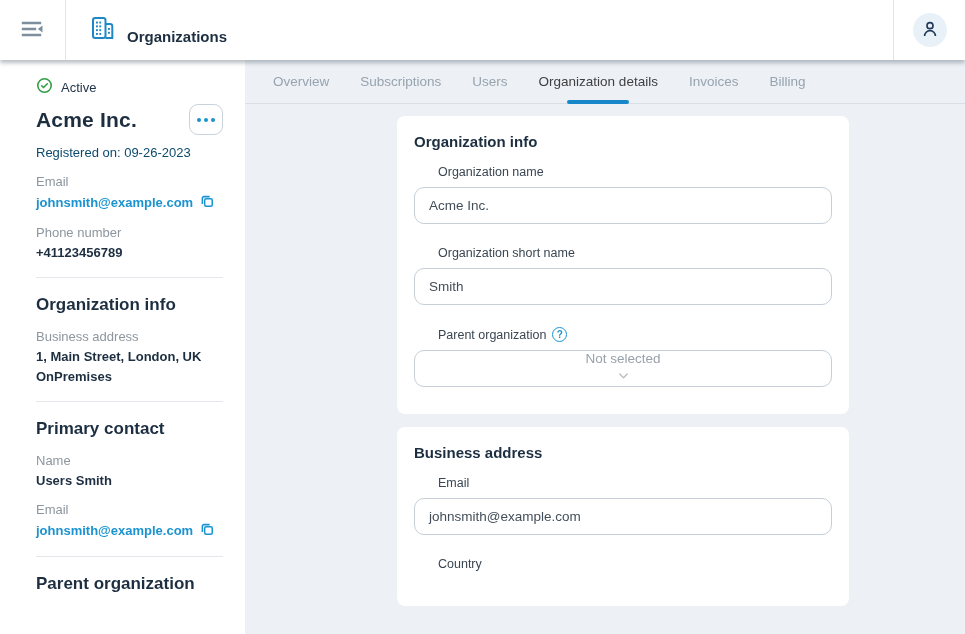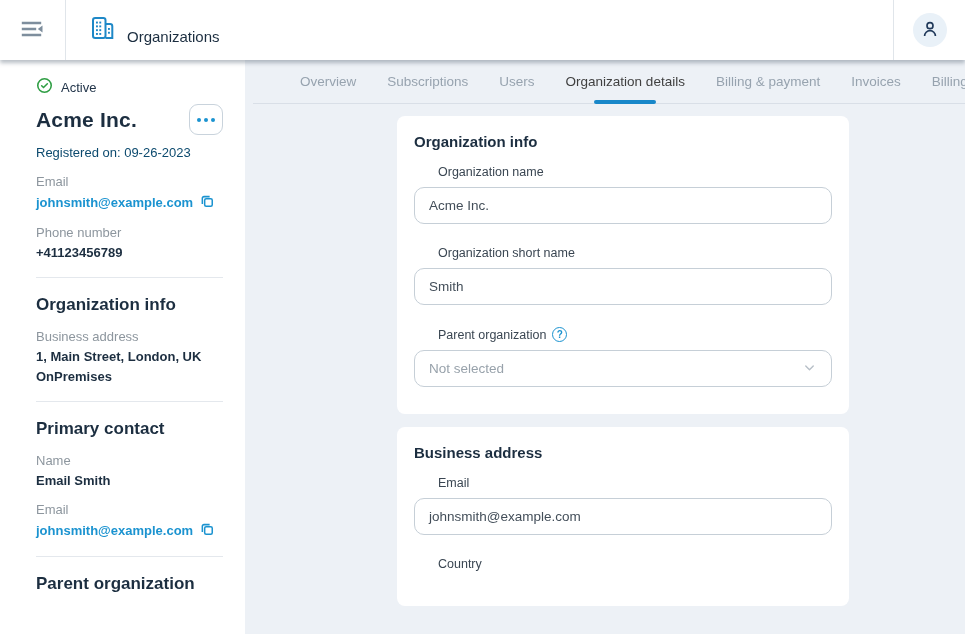--- a/index.html
+++ b/index.html
@@ -4,21 +4,21 @@
 <style>
   * { box-sizing: border-box; margin: 0; padding: 0; }
   html,body { width:965px; height:634px; overflow:hidden; }
   body { font-family:"Liberation Sans", sans-serif; background:#edf1f6; color:#1c2e40; }
 
   
   .topbar { position:relative; z-index:10; height:60px; background:#fff; display:flex; align-items:center; box-shadow:0 3px 4px rgba(100,114,128,.45); }
   .menu-btn { width:65px; height:60px; display:flex; align-items:center; justify-content:center; background:none; border:none; cursor:pointer; }
   .vdiv { width:1px; height:60px; background:#e0e5ea; }
   .title-wrap { display:flex; align-items:center; gap:11px; padding-left:25px; }
-  .page-title { font-size:15px; font-weight:400; color:#1c2e40;margin-top:12px; }
+  .page-title { font-size:15px; font-weight:700; color:#1c2e40;margin-top:12px; }
   .topbar .spacer { flex:1; }
   .avatar-btn { width:71px; height:60px; display:flex; align-items:center; justify-content:center; background:none; border:none; cursor:pointer; }
   .avatar-circle { width:34px; height:34px; border-radius:50%; background:#e9f1f8; display:flex; align-items:center; justify-content:center; }
 
   
   .app-body { display:flex; height:574px; }
 
   
   .sidebar { width:245px; background:#fff; padding:17px 22px 8px 36px; overflow:hidden; flex-shrink:0; }
   .status-row { display:flex; align-items:center; gap:8px; font-size:13px; color:#22354a; }
@@ -28,33 +28,33 @@
   .more-btn i { width:4px; height:4px; border-radius:50%; background:#1b93d0; }
   .registered { font-size:13px; color:#0c4a6e; margin-top:10px; }
   .s-label { font-size:13px; color:#8d969e; margin-top:14px; }
   .s-value { font-size:13px; font-weight:700; color:#1c2e40; margin-top:5px; }
   .s-link { display:flex; align-items:center; gap:7px; color:#1b93d0; cursor:pointer; }
   .s-divider { height:1px; background:#e4e8ed; margin-top:17px; }
   .s-section-title { font-size:17px; font-weight:700; color:#1c2e40; margin-top:17px; }
 
   
   .main { flex:1; display:flex; flex-direction:column; background:#edf1f6; overflow:hidden; }
-  .tab-bar { height:44px; flex-shrink:0; border-bottom:1px solid #d9dfe7; display:flex; align-items:stretch; padding-left:47px; gap:31px; list-style:none;margin-left:8px; }
+  .tab-bar { height:44px; flex-shrink:0; border-bottom:1px solid #d9dfe7; display:flex; align-items:stretch; padding-left:28px; gap:31px; list-style:none; }
   .tab { position:relative; display:flex; align-items:center; font-size:13.5px; color:#97a3af; cursor:pointer; white-space:nowrap; }
   .tab.active { color:#404040; }
   .tab.active::after { content:""; position:absolute; bottom:-1px; left:50%; transform:translateX(-50%); width:62px; height:4px; border-radius:3px; background:#1887c9; }
 
   .cards { width:452px; margin:12px 0 0 152px; display:flex; flex-direction:column; gap:13px; }
   .card { background:#fff; border-radius:8px; padding:17px 17px 27px; }
   .card-title { font-size:15px; font-weight:700; color:#1c2e40; margin-bottom:15px; }
   .f-label { display:flex; align-items:center; gap:6px; font-size:12.5px; color:#3a4652; margin-bottom:8px;margin-left:24px; }
   .help-badge { width:15px; height:15px; border:1.4px solid #1b93d0; border-radius:50%; color:#1b93d0; font-size:10px; font-weight:700; display:flex; align-items:center; justify-content:center; cursor:pointer; }
   .control { height:37px; border:1px solid #c6cfd7; border-radius:10px; background:#fff; display:flex; align-items:center; justify-content:space-between; padding:0 14px; font-size:13.5px; color:#434e59; margin-bottom:22px; cursor:text; }
   .field:last-child .control { margin-bottom:0; }
-  .control.select { cursor:pointer; }
+  .control.select { cursor:pointer;flex-direction:column; }
   .control.placeholder .control-value { color:#98a2ab; }
 </style>
 </head>
 <body>
 
 <header class="topbar">
   <button class="menu-btn">
     <span>
       <svg width="27" height="22" viewBox="0 0 27 22" fill="none">
         <path d="M4 5h17M4 11h12M4 17h17" stroke="#7e8e9d" stroke-width="2.4" stroke-linecap="square"></path>
@@ -140,41 +140,40 @@
 
     <div id="sidebar-sections">
         <div class="s-divider"></div>
         <h2 class="s-section-title">Organization info</h2>
         <div class="s-label">Business address</div>
         <div class="s-value">1, Main Street, London, UK</div>
         <div class="s-value">OnPremises</div>
         <div class="s-divider"></div>
         <h2 class="s-section-title">Primary contact</h2>
         <div class="s-label">Name</div>
-        <div class="s-value">Email Smith</div>
+        <div class="s-value">Users Smith</div>
         <div class="s-label">Email</div>
         <div class="s-value s-link">
           <span>johnsmith@example.com</span>
           <span><svg width="14" height="14" viewBox="0 0 24 24" fill="none" stroke="#1b93d0" stroke-width="2.6">
               <rect x="8" y="8" width="13" height="13" rx="2.5"></rect>
               <path d="M16.5 4.5H6.8A2.8 2.8 0 0 0 4 7.3V17"></path>
             </svg></span>
         </div>
         <div class="s-divider"></div>
         <h2 class="s-section-title">Parent organization</h2>
       </div>
   </aside>
 
   <main class="main">
     <ul class="tab-bar" id="tabs">
         <li class="tab">Overview</li>
         <li class="tab">Subscriptions</li>
         <li class="tab">Users</li>
         <li class="tab active">Organization details</li>
-        <li class="tab">Billing &amp; payment</li>
         <li class="tab">Invoices</li>
         <li class="tab">Billing</li>
       </ul>
     <div class="cards" id="cards">
         <section class="card">
           <h3 class="card-title">Organization info</h3>
           <div class="field">
             <div class="f-label">
               <span>Organization name</span>
             </div>

